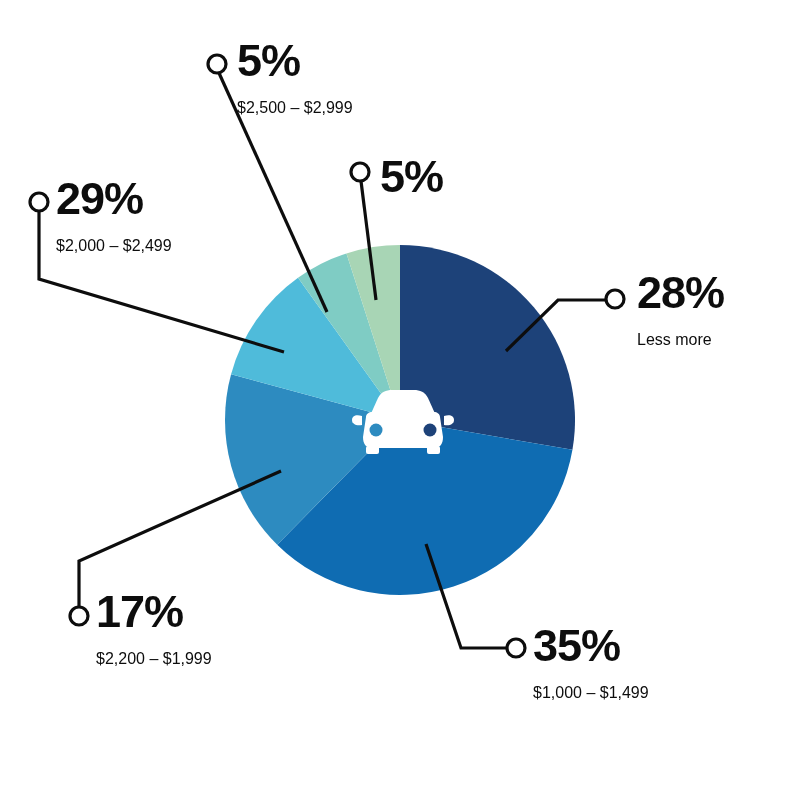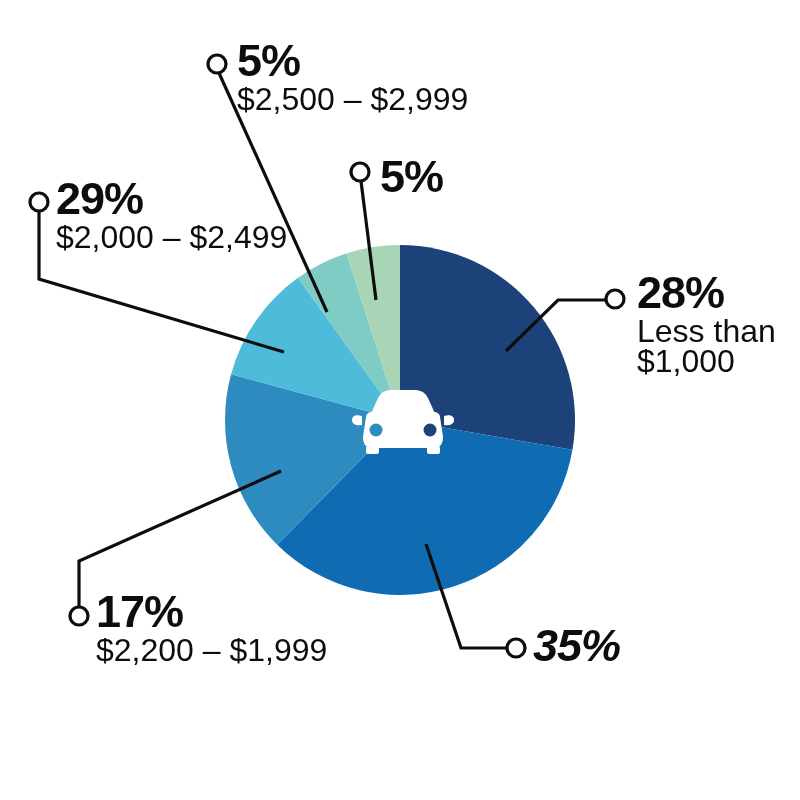--- a/index.html
+++ b/index.html
@@ -32,33 +32,33 @@
     font-weight: bold;
     font-size: 45px;
     line-height: 46px;
     letter-spacing: -1px;
     color: #0d0d0d;
     white-space: nowrap;
   }
   .callout .rangelabel {
     font-family: "Liberation Sans", sans-serif;
     font-weight: normal;
-    font-size: 32px;
+    font-size: 16px;
     line-height: 29px;
     color: #0d0d0d;
     white-space: nowrap;
-    margin-top: 1px;
+    margin-top: 9px;
   }
   
   #callout-2500 { left: 237px; top: 38px; }
   #callout-3000 { left: 380px; top: 154px; }
   #callout-2000 { left: 56px; top: 176px; }
   #callout-less1000 { left: 637px; top: 270px; }
   #callout-1500 { left: 96px; top: 589px; }
-  #callout-1000 { left: 533px; top: 623px; font-style: italic; }
+  #callout-1000 { left: 533px; top: 623px; }
 </style>
 </head>
 <body>
 
 <div id="infographic">
 
   <svg id="chart-svg" viewBox="0 0 800 800">
 
     <path d="M 400 420 L 400.00 245.00 A 175 175 0 0 1 572.45 449.79 Z" fill="#1D4279"></path>
 
@@ -130,26 +130,26 @@
     <div class="pct">5%</div>
   </div>
 
   <div class="callout" id="callout-2000">
     <div class="pct">29%</div>
     <div class="rangelabel">$2,000 – $2,499</div>
   </div>
 
   <div class="callout" id="callout-less1000">
     <div class="pct">28%</div>
-    <div class="rangelabel">Less than</div>
-    <div class="rangelabel">$1,000</div>
+    <div class="rangelabel">Less more</div>
   </div>
 
   <div class="callout" id="callout-1500">
     <div class="pct">17%</div>
     <div class="rangelabel">$2,200 – $1,999</div>
   </div>
 
   <div class="callout" id="callout-1000">
     <div class="pct">35%</div>
+    <div class="rangelabel">$1,000 – $1,499</div>
   </div>
 
 </div>
 
 </body></html>

